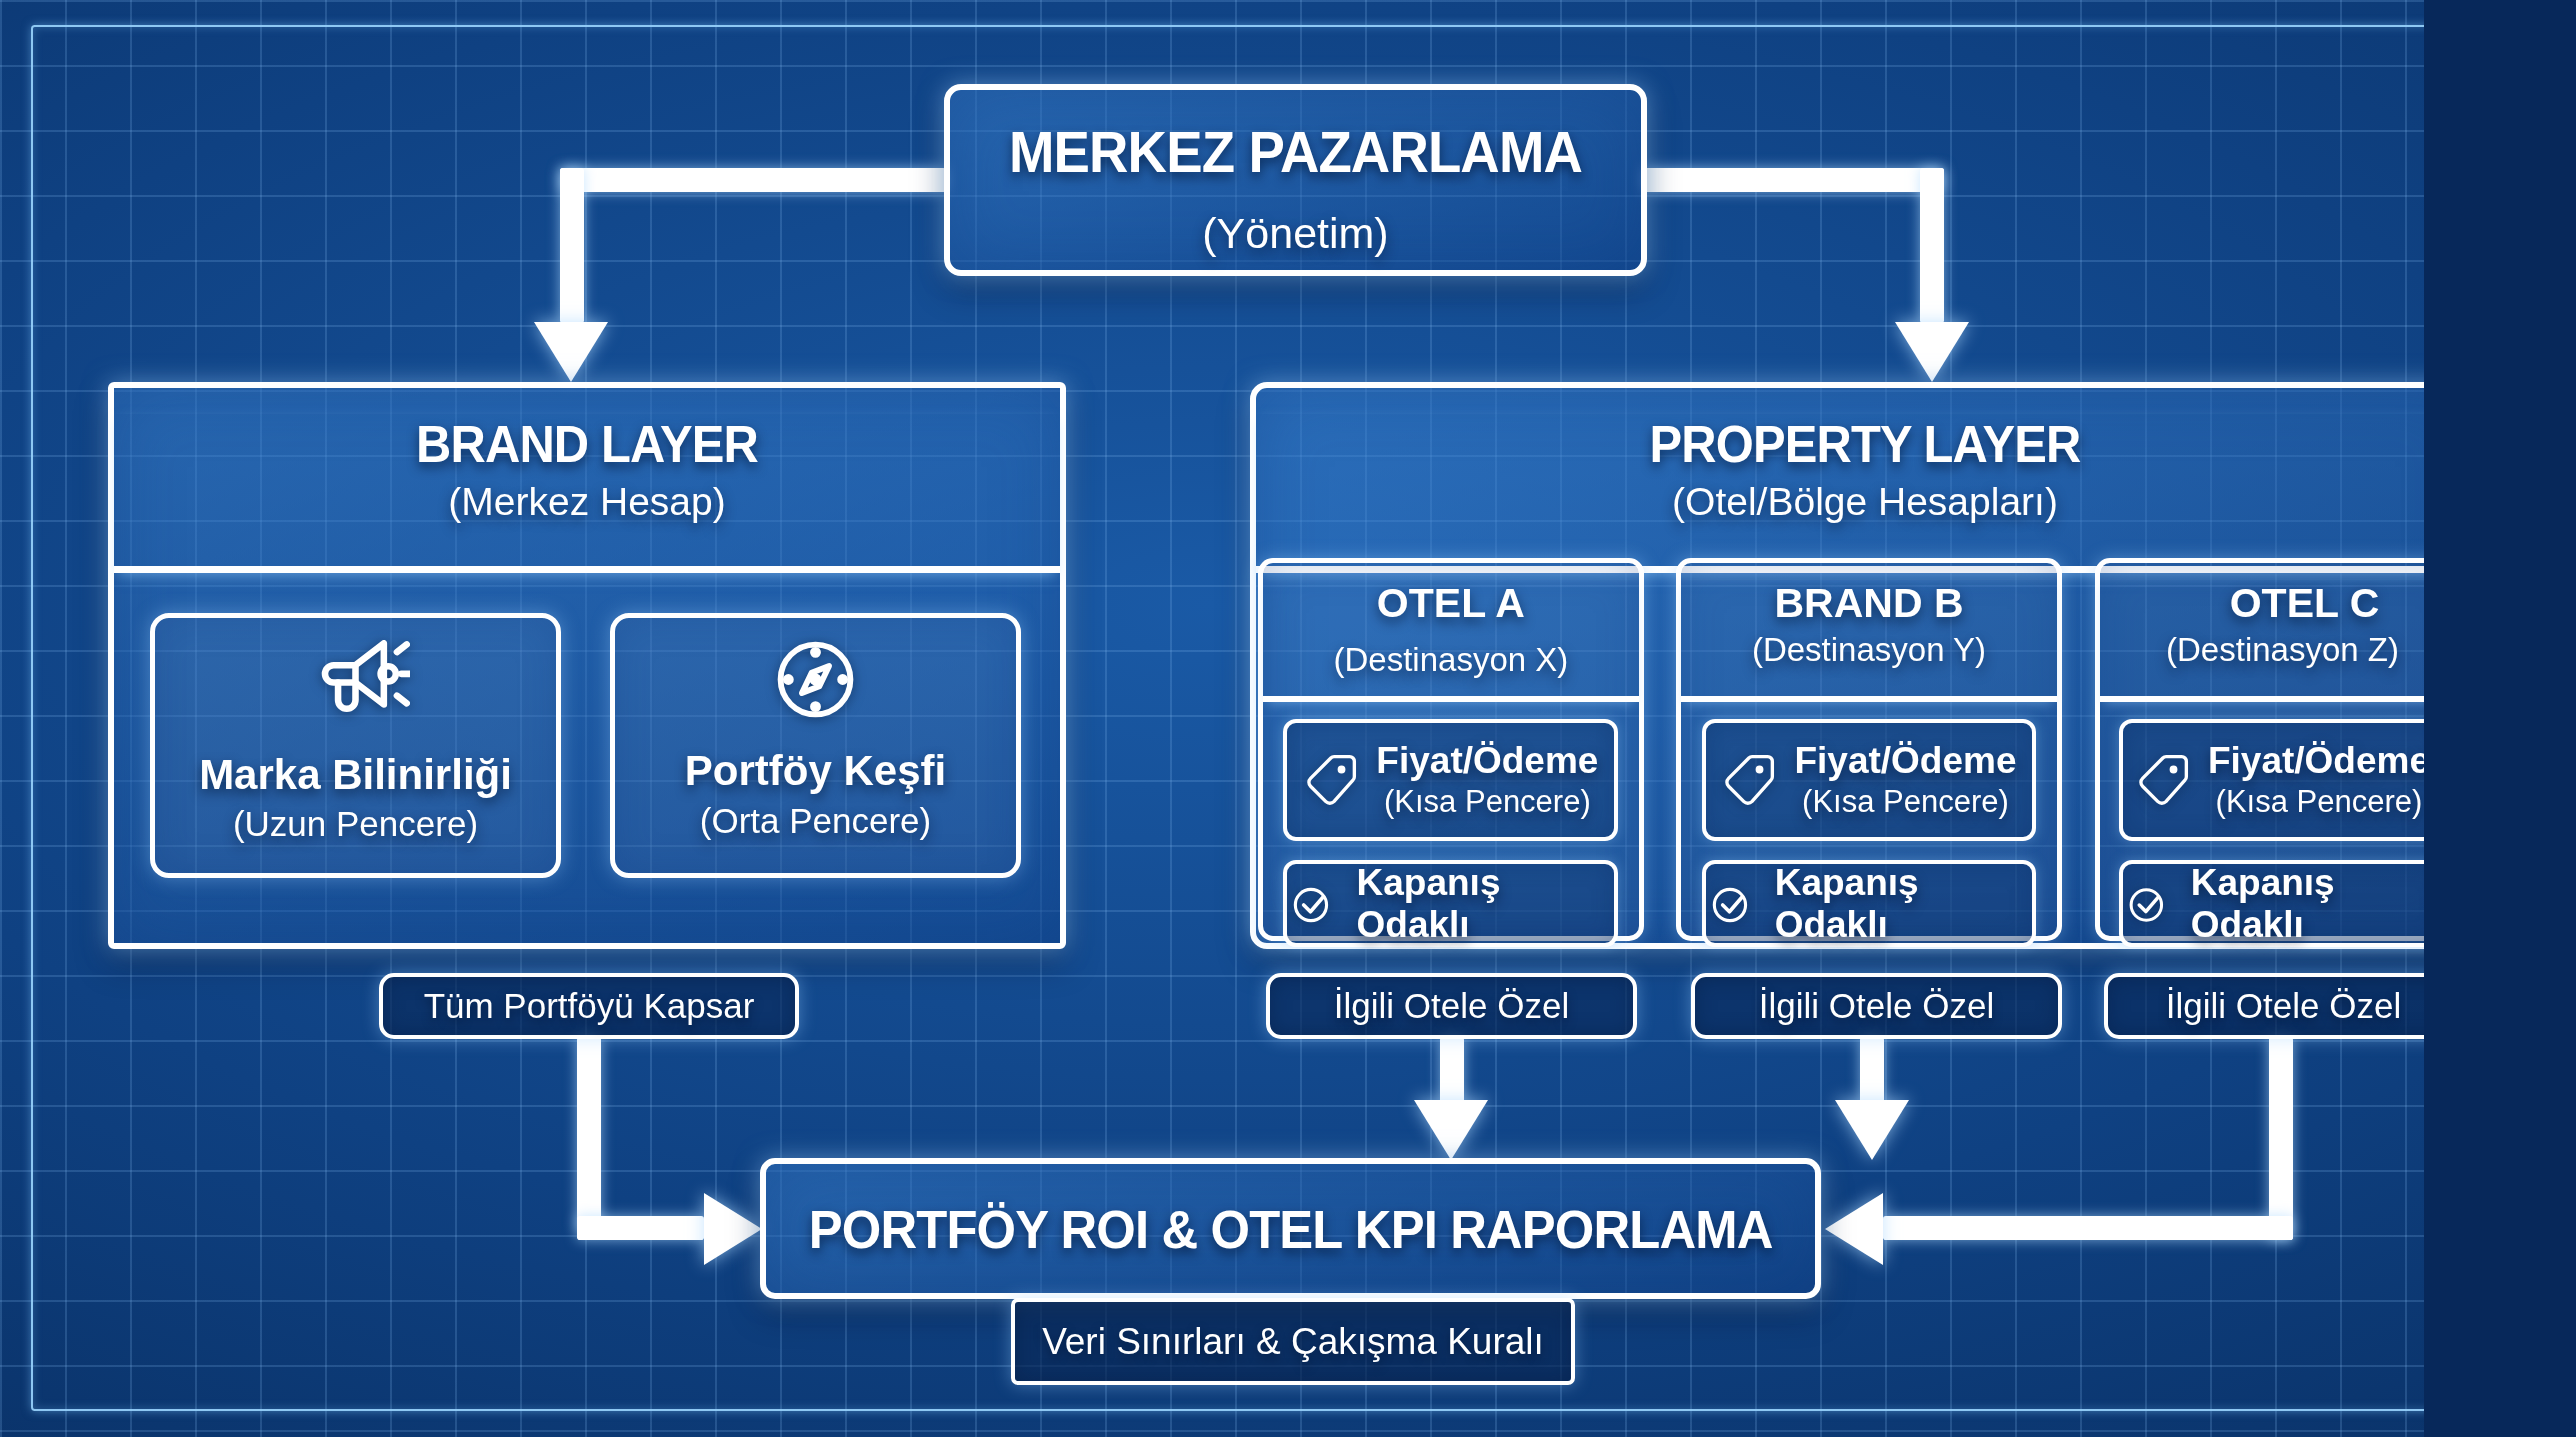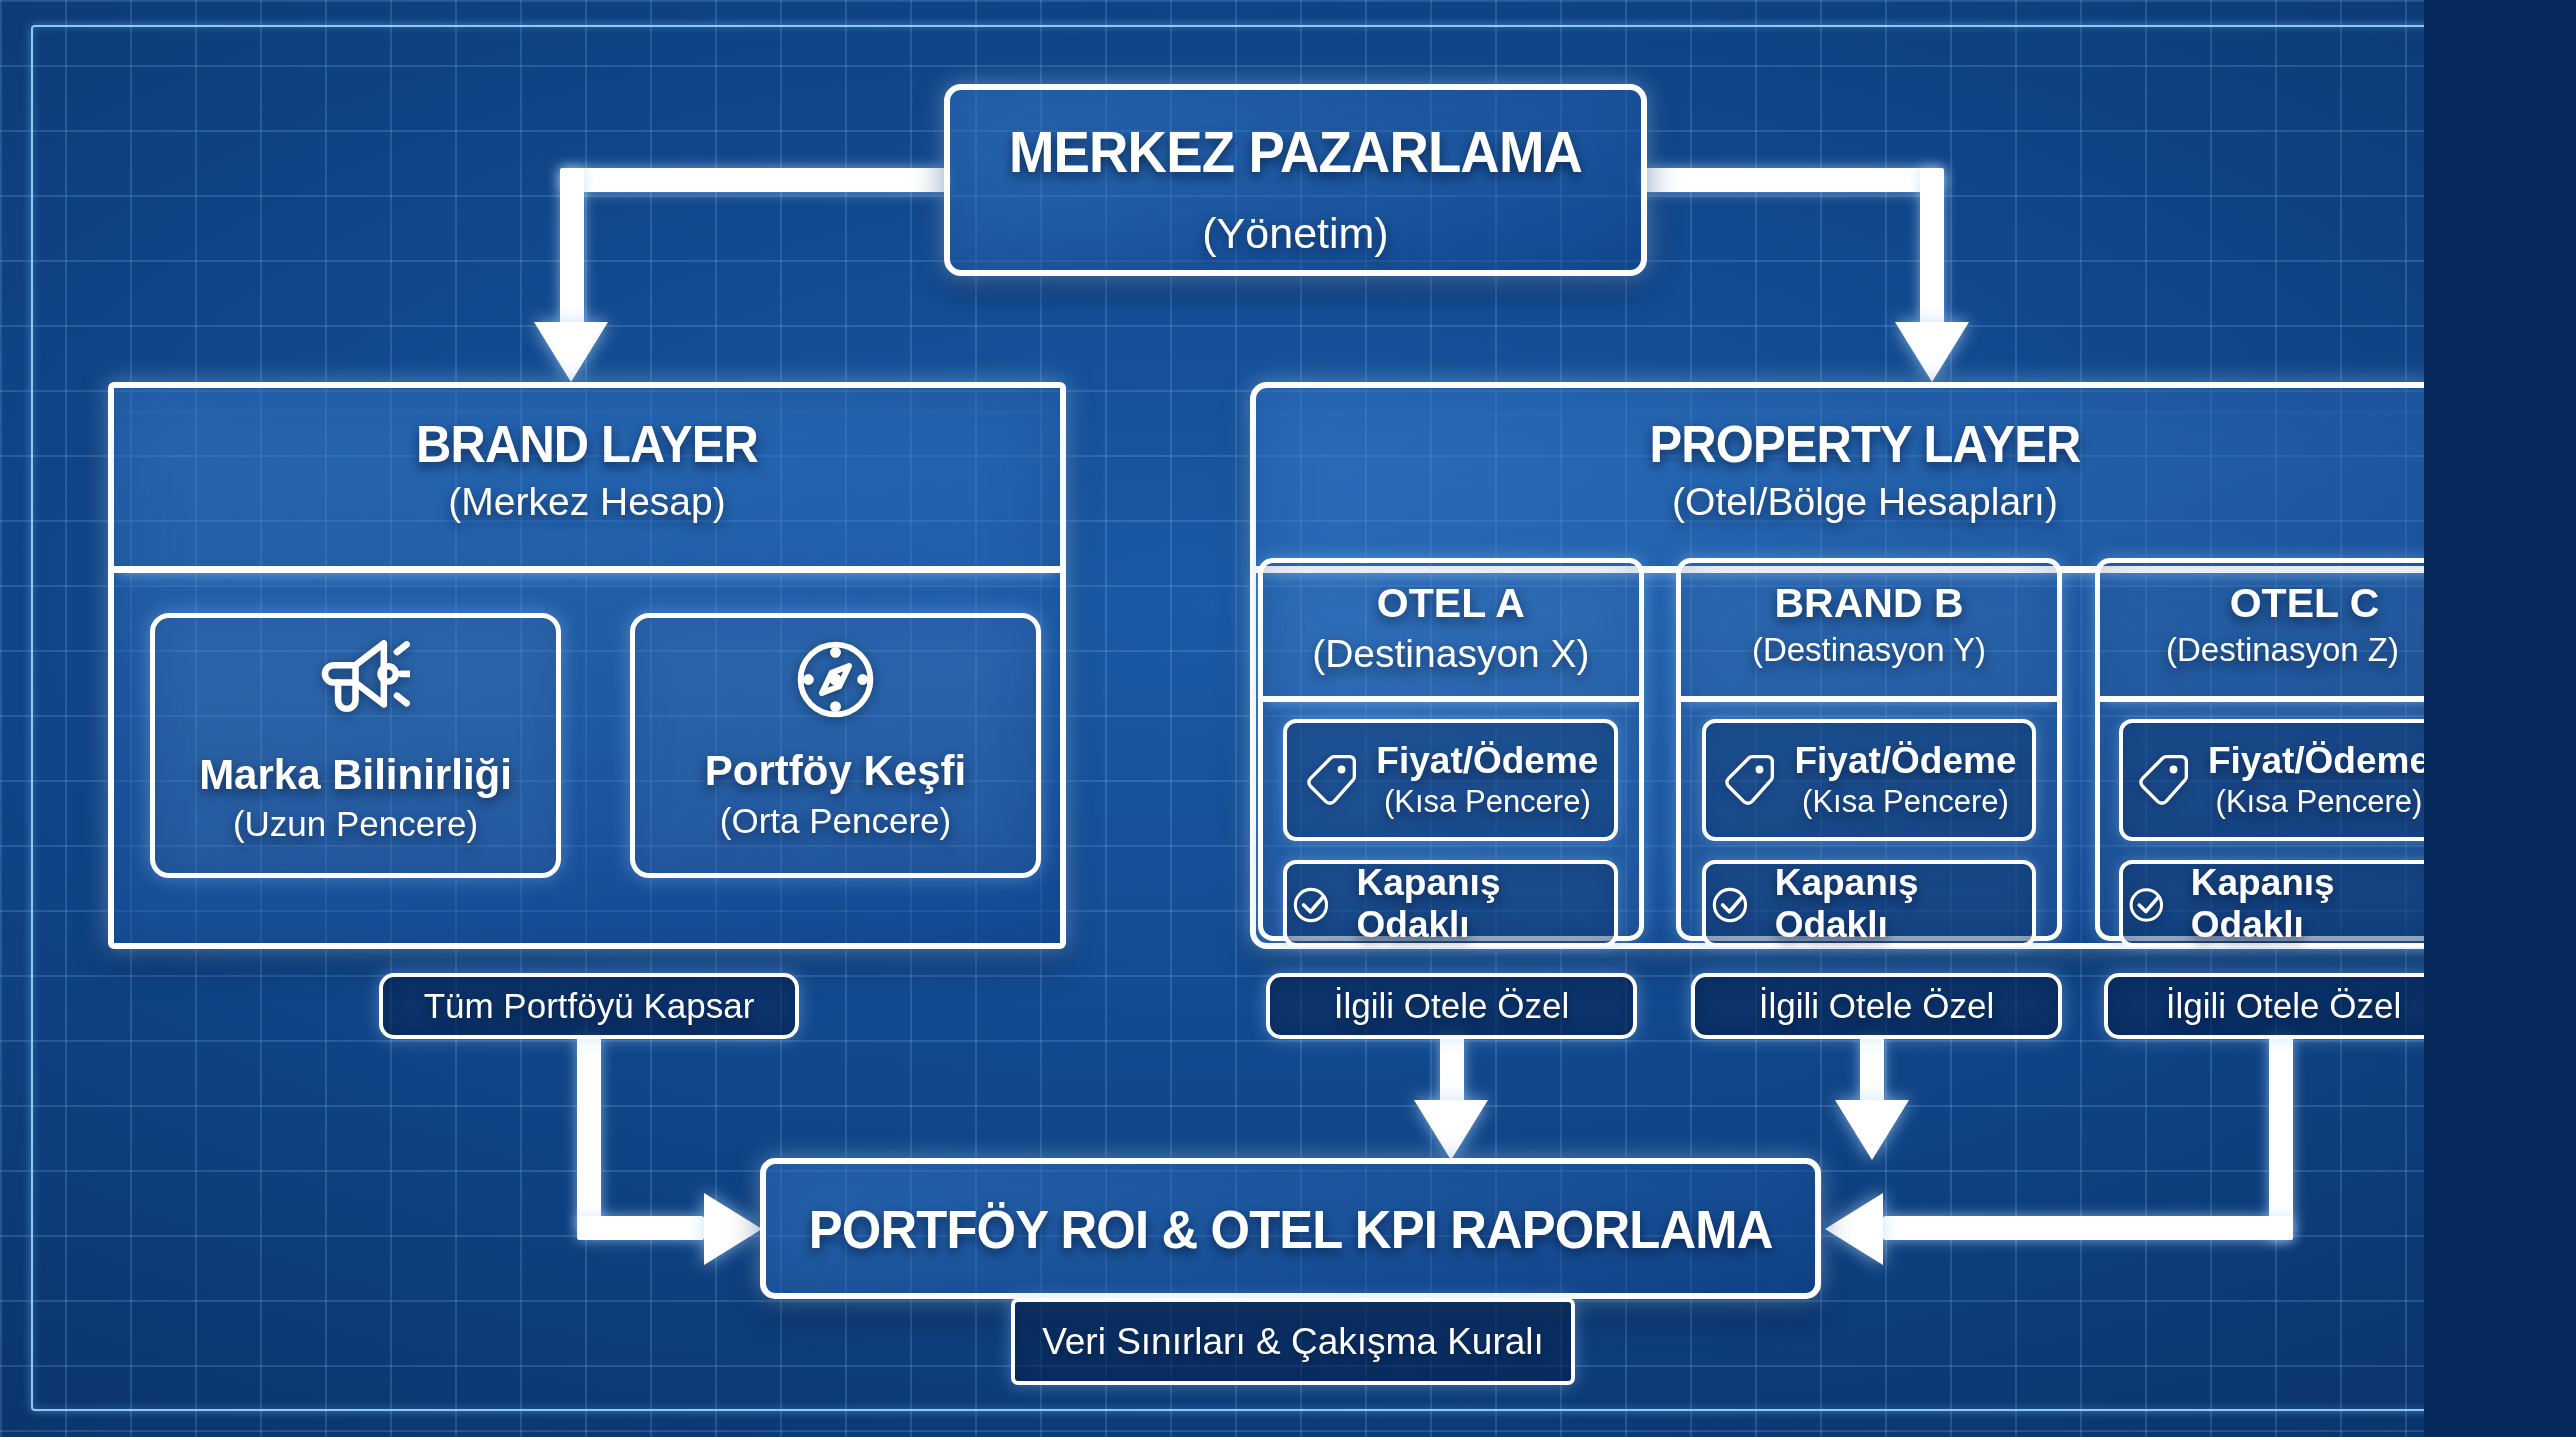--- a/index.html
+++ b/index.html
@@ -104,21 +104,21 @@
         <path d="M34 44 v16 a8 8 0 0 0 16 0 V45"></path>
         <circle cx="80" cy="36" r="7"></circle>
         <path d="M88 16 l9 -7"></path>
         <path d="M92 36 h12"></path>
         <path d="M88 56 l9 7"></path>
       </svg>
       <div class="shadowed" style="font-size:42px;font-weight:700;margin-top:20.6px;">Marka Bilinirliği</div>
       <div class="sub shadowed" style="font-size:35px;margin-top:5.6px;">(Uzun Pencere)</div>
     </div>
 
-    <div class="card" style="left:496px;top:225px;width:401px;height:255px;margin-left:20px;">
+    <div class="card" style="left:496px;top:225px;width:401px;height:255px;">
       <svg class="icon-svg" width="97" height="97" viewBox="0 0 100 100" style="margin-top:13px;">
         <circle cx="50" cy="50" r="36"></circle>
         <circle cx="50" cy="22" r="2.6" fill="#fff"></circle>
         <circle cx="78" cy="50" r="2.6" fill="#fff"></circle>
         <circle cx="50" cy="78" r="2.6" fill="#fff"></circle>
         <circle cx="22" cy="50" r="2.6" fill="#fff"></circle>
         <path d="M64 36 L54 57 L36 64 L46 43 Z"></path>
         <circle cx="50" cy="50" r="3.2" fill="#fff"></circle>
       </svg>
       <div class="shadowed" style="font-size:42px;font-weight:700;margin-top:19px;">Portföy Keşfi</div>
@@ -128,21 +128,21 @@
 
   <div class="box" style="left:1250px;top:382px;width:1218px;height:555px;">
     <div class="layer-head tcenter" style="height:152px;">
       <div class="big-title shadowed" style="font-size:52px;margin-top:26px;">PROPERTY LAYER</div>
       <div class="sub shadowed" style="font-size:39px;margin-top:5.6px;">(Otel/Bölge Hesapları)</div>
     </div>
 
     <div class="hotel-col" style="left:1.9px;top:170px;width:376px;height:373px;">
       <div class="hotel-head tcenter">
         <div class="shadowed" style="font-size:41px;font-weight:800;margin-top:17px;">OTEL A</div>
-        <div class="sub shadowed" style="font-size:39px;margin-top:5px;">(Destinasyon X)</div>
+        <div class="sub shadowed" style="font-size:33px;margin-top:14px;">(Destinasyon X)</div>
       </div>
       <div class="chip" style="margin:17px 20.6px 0;height:114px;">
         <svg class="icon-svg" width="56" height="56" viewBox="0 0 100 100">
           <g transform="rotate(90 50 50)">
             <path d="M50.3 10.8 A8.3 8.3 0 0 0 44.4 8.3 H16.7 a8.3 8.3 0 0 0 -8.4 8.4 v27.7 a8.3 8.3 0 0 0 2.5 5.9 l36.2 36.2 a10 10 0 0 0 14.2 0 l27.4 -27.4 a10 10 0 0 0 0 -14.2 z"></path>
             <circle cx="31.2" cy="31.2" r="4" fill="#fff"></circle>
           </g>
         </svg>
         <div class="tcenter">
           <div class="shadowed" style="font-size:37px;font-weight:700;">Fiyat/Ödeme</div>

